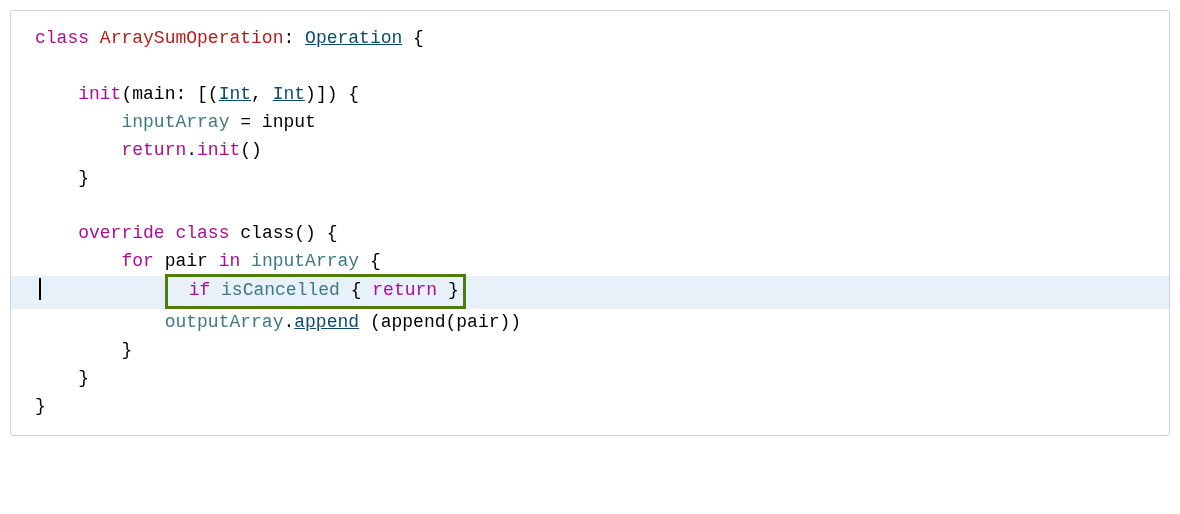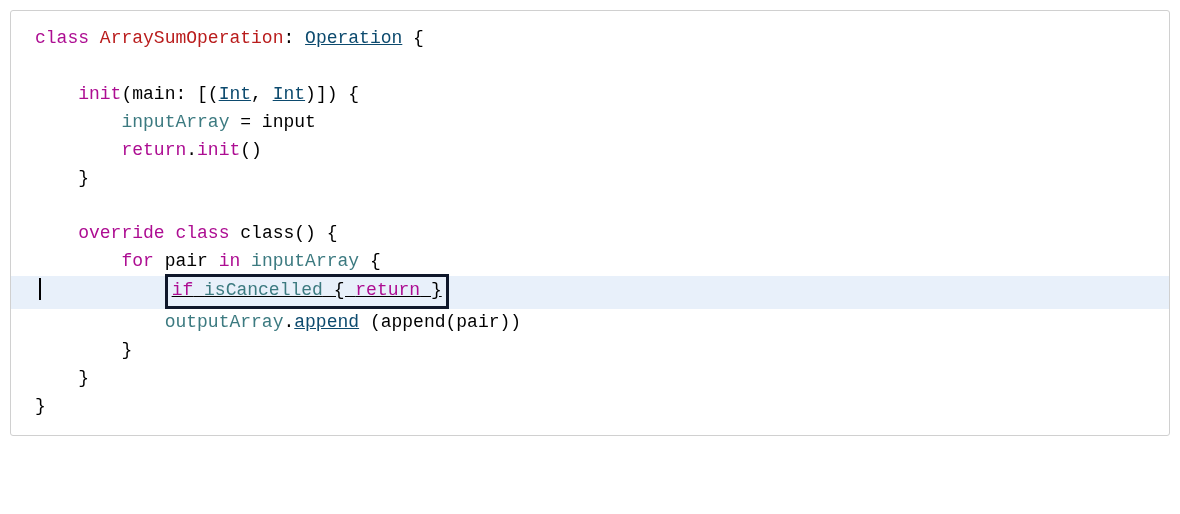--- a/index.html
+++ b/index.html
@@ -49,25 +49,24 @@
       color: #0c4a6e;
       text-decoration: underline;
     }
     .tk-plain {
       color: #000000;
     }
     .tk-member {
       color: #3c7a80;
     }
     .red-box {
-      border: 3px solid #0f172a;
-      padding: 0 4px 1px 4px;
+      border: 3px solid #4d7c0f;
+      padding: 0 4px 1px 21px;
       display: inline-block;
       margin-top: -2px;
-      text-decoration: underline;
     }
     .empty-line {
       height: 28px;
     }
   </style>
 </head>
 <body>
 
 <div class="code-container">
 

